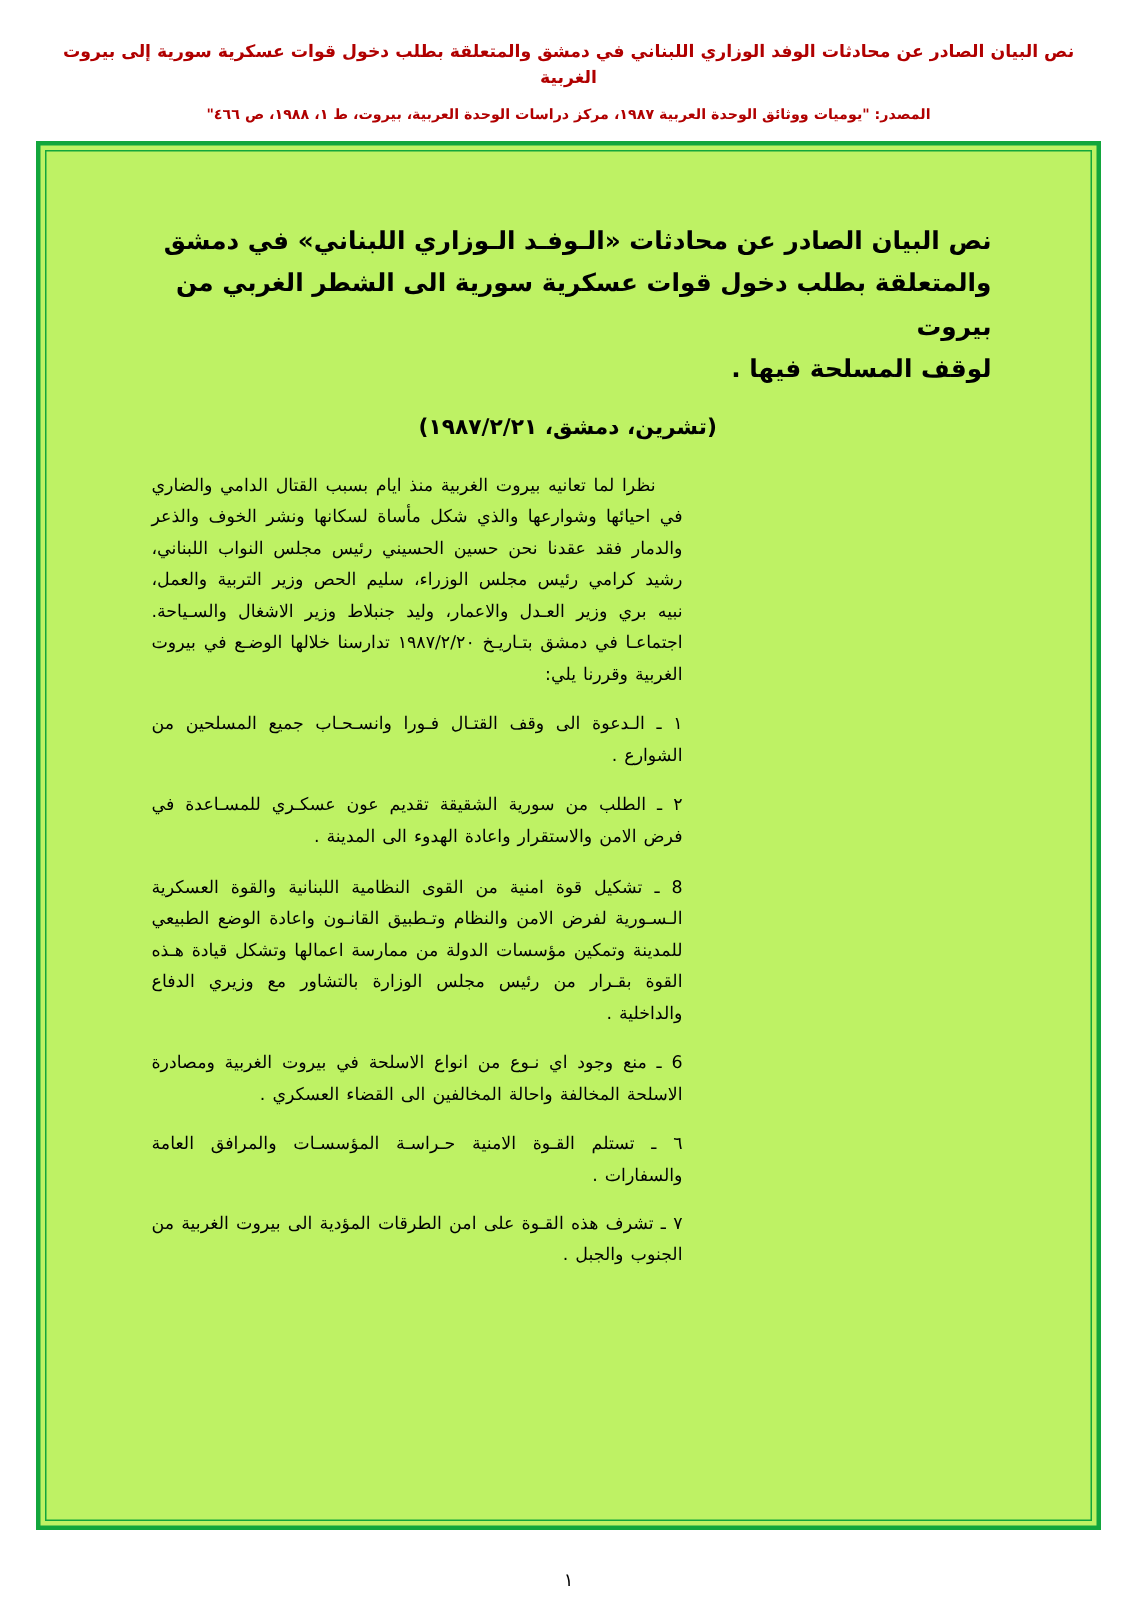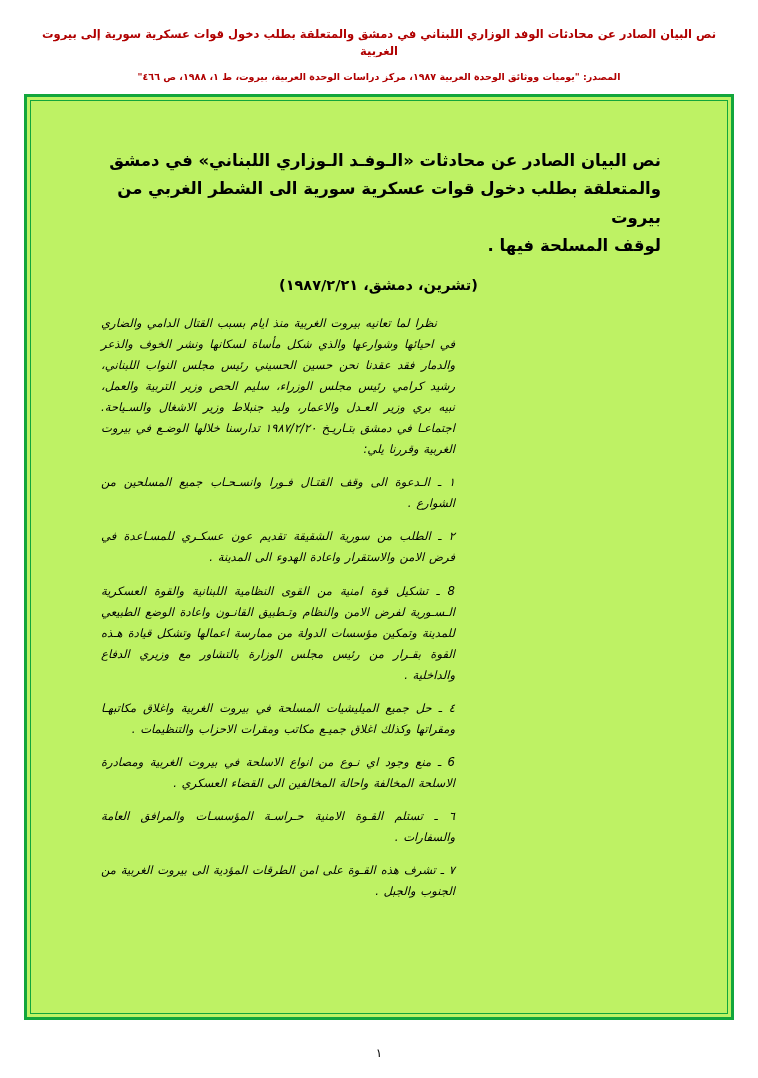--- a/index.html
+++ b/index.html
@@ -101,21 +101,20 @@
   }
 
   .para {
     font-size: 11.6px;
     line-height: 1.82;
     text-align: justify;
     text-align-last: right;
     margin: 0 0 12px 0;
     direction: rtl;
     word-spacing: 1px;
-    font-style: italic;
   }
   .para.first {
     text-indent: 18px;
   }
   .para.tight {
     margin-bottom: 11px;
   }
 
   
   .page-number {
@@ -148,21 +147,20 @@
           <span class="title-line">لوقف المسلحة فيها .</span>
         </div>
 
         <div class="dateline">(تشرين، دمشق، ١٩٨٧/٢/٢١)</div>
 
         <div class="body-block">
           <p class="para first">نظرا لما تعانيه بيروت الغربية منذ ايام بسبب القتال الدامي والضاري في احيائها وشوارعها والذي شكل مأساة لسكانها ونشر الخوف والذعر والدمار فقد عقدنا نحن حسين الحسيني رئيس مجلس النواب اللبناني، رشيد كرامي رئيس مجلس الوزراء، سليم الحص وزير التربية والعمل، نبيه بري وزير العـدل والاعمار، وليد جنبلاط وزير الاشغال والسـياحة. اجتماعـا في دمشق بتـاريـخ ١٩٨٧/٢/٢٠ تدارسنا خلالها الوضـع في بيروت الغربية وقررنا يلي:</p>
           <p class="para">١ ـ الـدعوة الى وقف القتـال فـورا وانسـحـاب جميع المسلحين من الشوارع .</p>
           <p class="para">٢ ـ الطلب من سورية الشقيقة تقديم عون عسكـري للمسـاعدة في فرض الامن والاستقرار واعادة الهدوء الى المدينة .</p>
           <p class="para">8 ـ تشكيل قوة امنية من القوى النظامية اللبنانية والقوة العسكرية الـسـورية لفرض الامن والنظام وتـطبيق القانـون واعادة الوضع الطبيعي للمدينة وتمكين مؤسسات الدولة من ممارسة اعمالها وتشكل قيادة هـذه القوة بقـرار من رئيس مجلس الوزارة بالتشاور مع وزيري الدفاع والداخلية .</p>
-          <p class="para">٤ ـ حل جميع الميليشيات المسلحة في بيروت الغربية واغلاق مكاتبهـا ومقراتها وكذلك اغلاق جميـع مكاتب ومقرات الاحزاب والتنظيمات .</p>
           <p class="para">6 ـ منع وجود اي نـوع من انواع الاسلحة في بيروت الغربية ومصادرة الاسلحة المخالفة واحالة المخالفين الى القضاء العسكري .</p>
           <p class="para tight">٦ ـ تستلم القـوة الامنية حـراسـة المؤسسـات والمرافق العامة والسفارات .</p>
           <p class="para tight">٧ ـ تشرف هذه القـوة على امن الطرقات المؤدية الى بيروت الغربية من الجنوب والجبل .</p>
         </div>
 
       </div>
     </div>
   </div>
 
   <div class="page-number">١</div>

